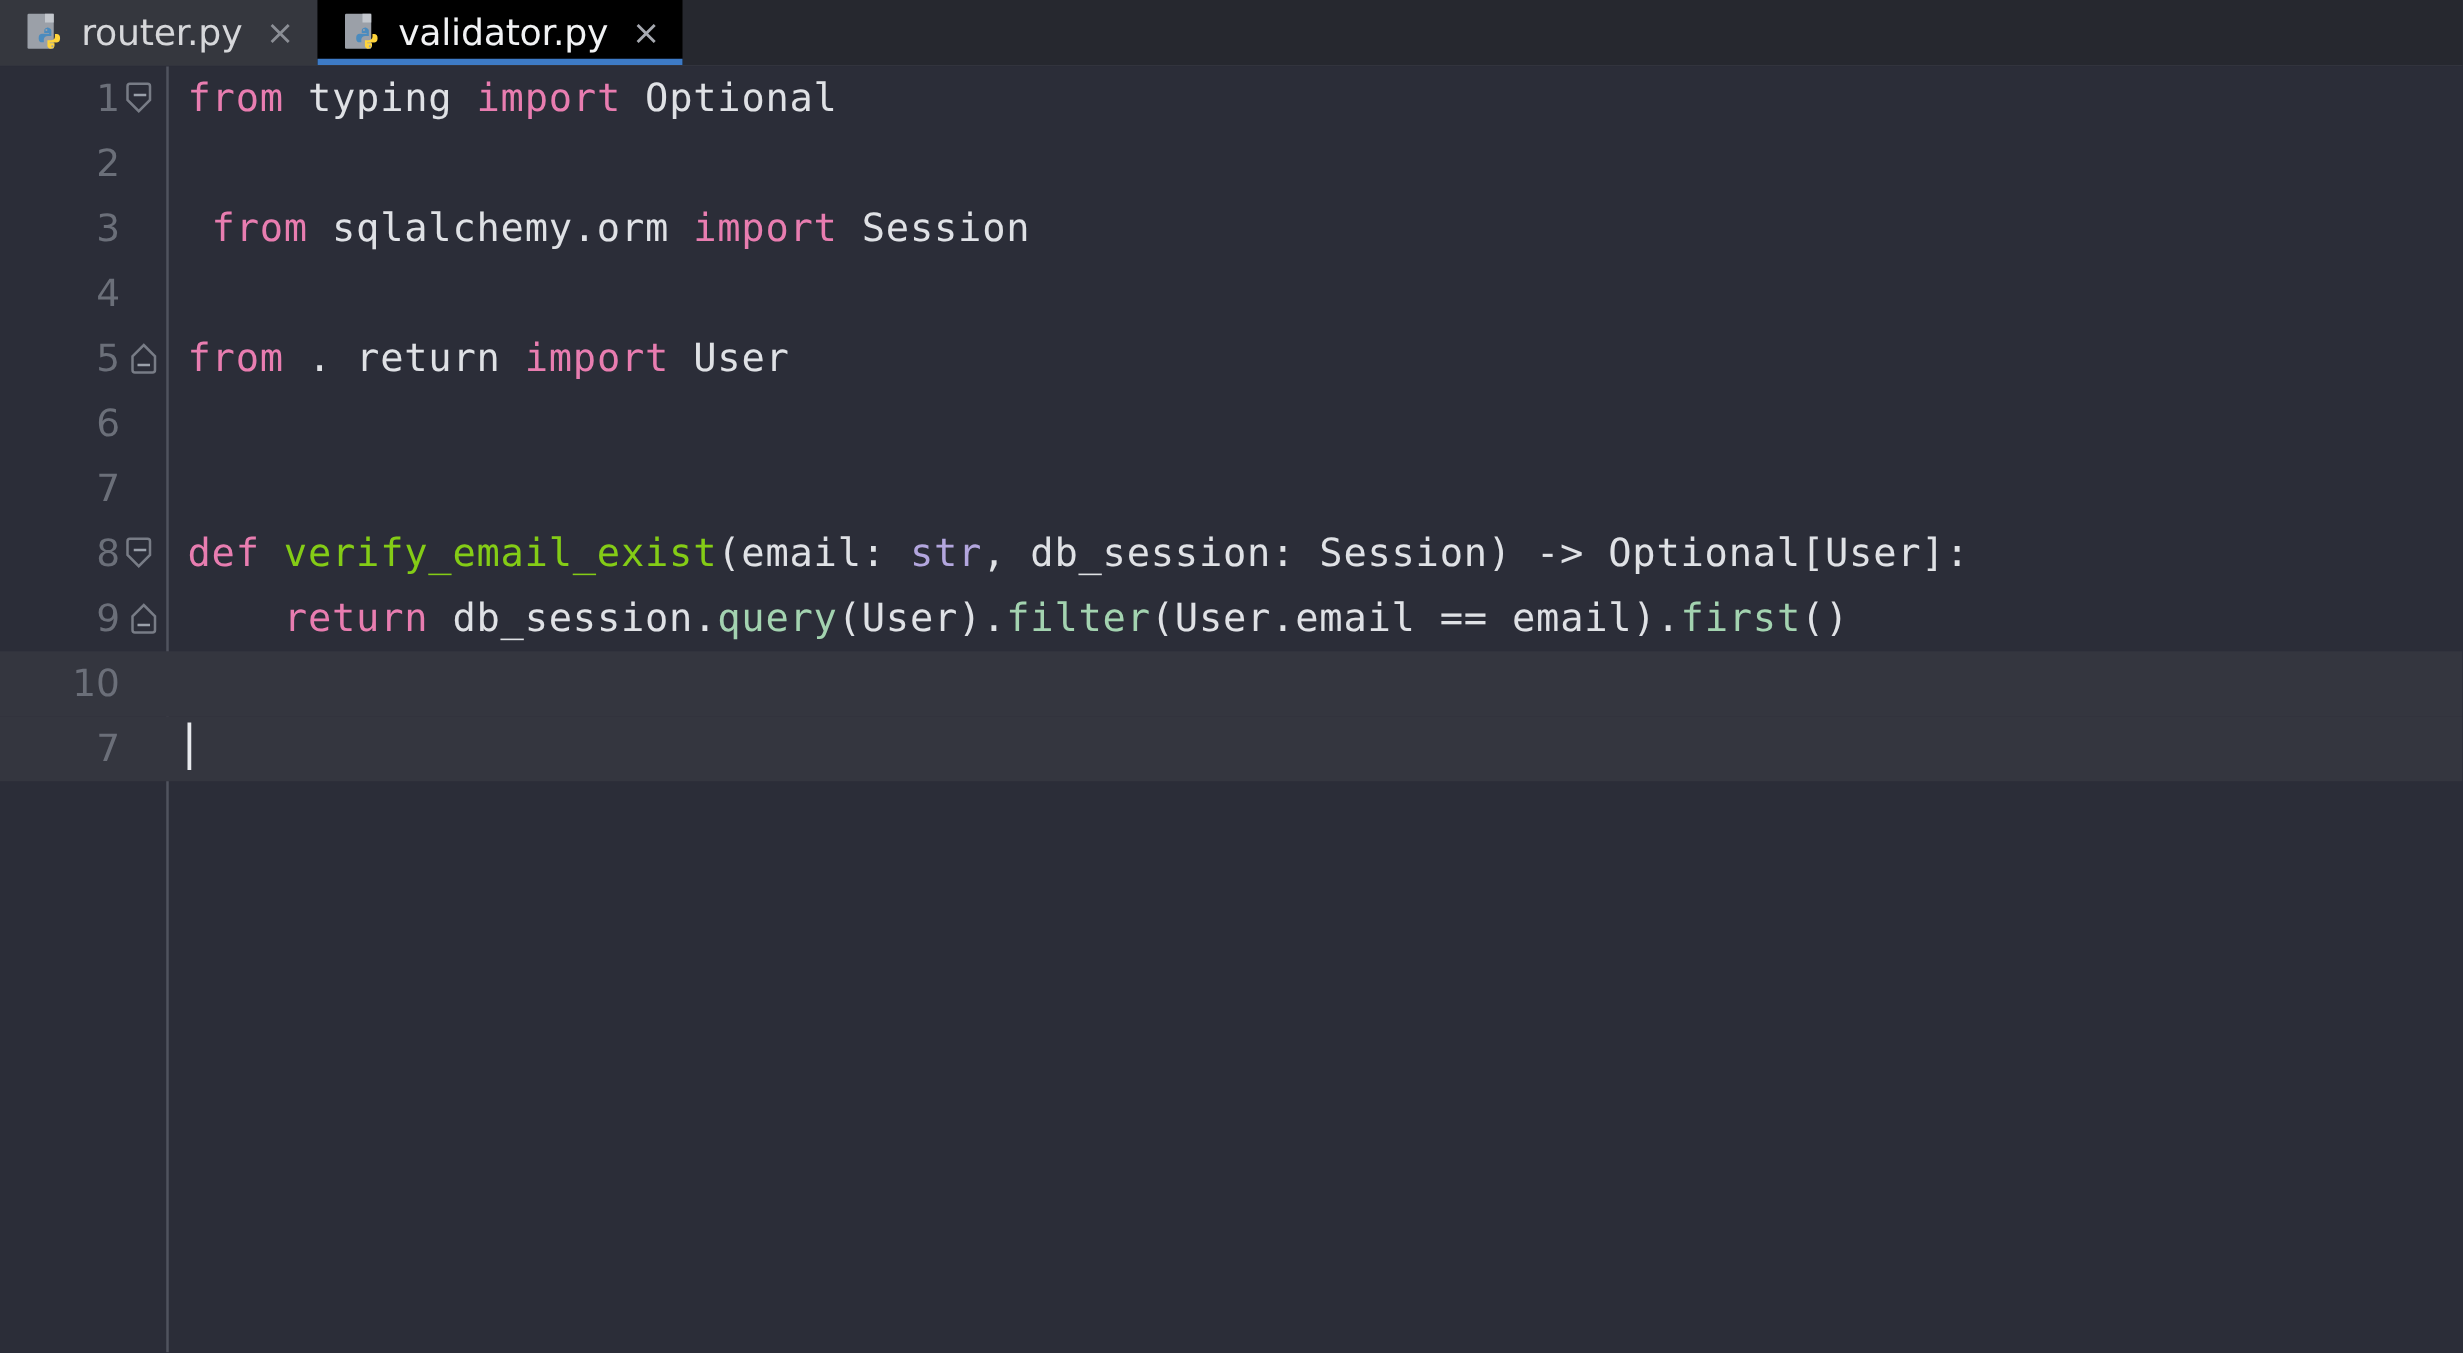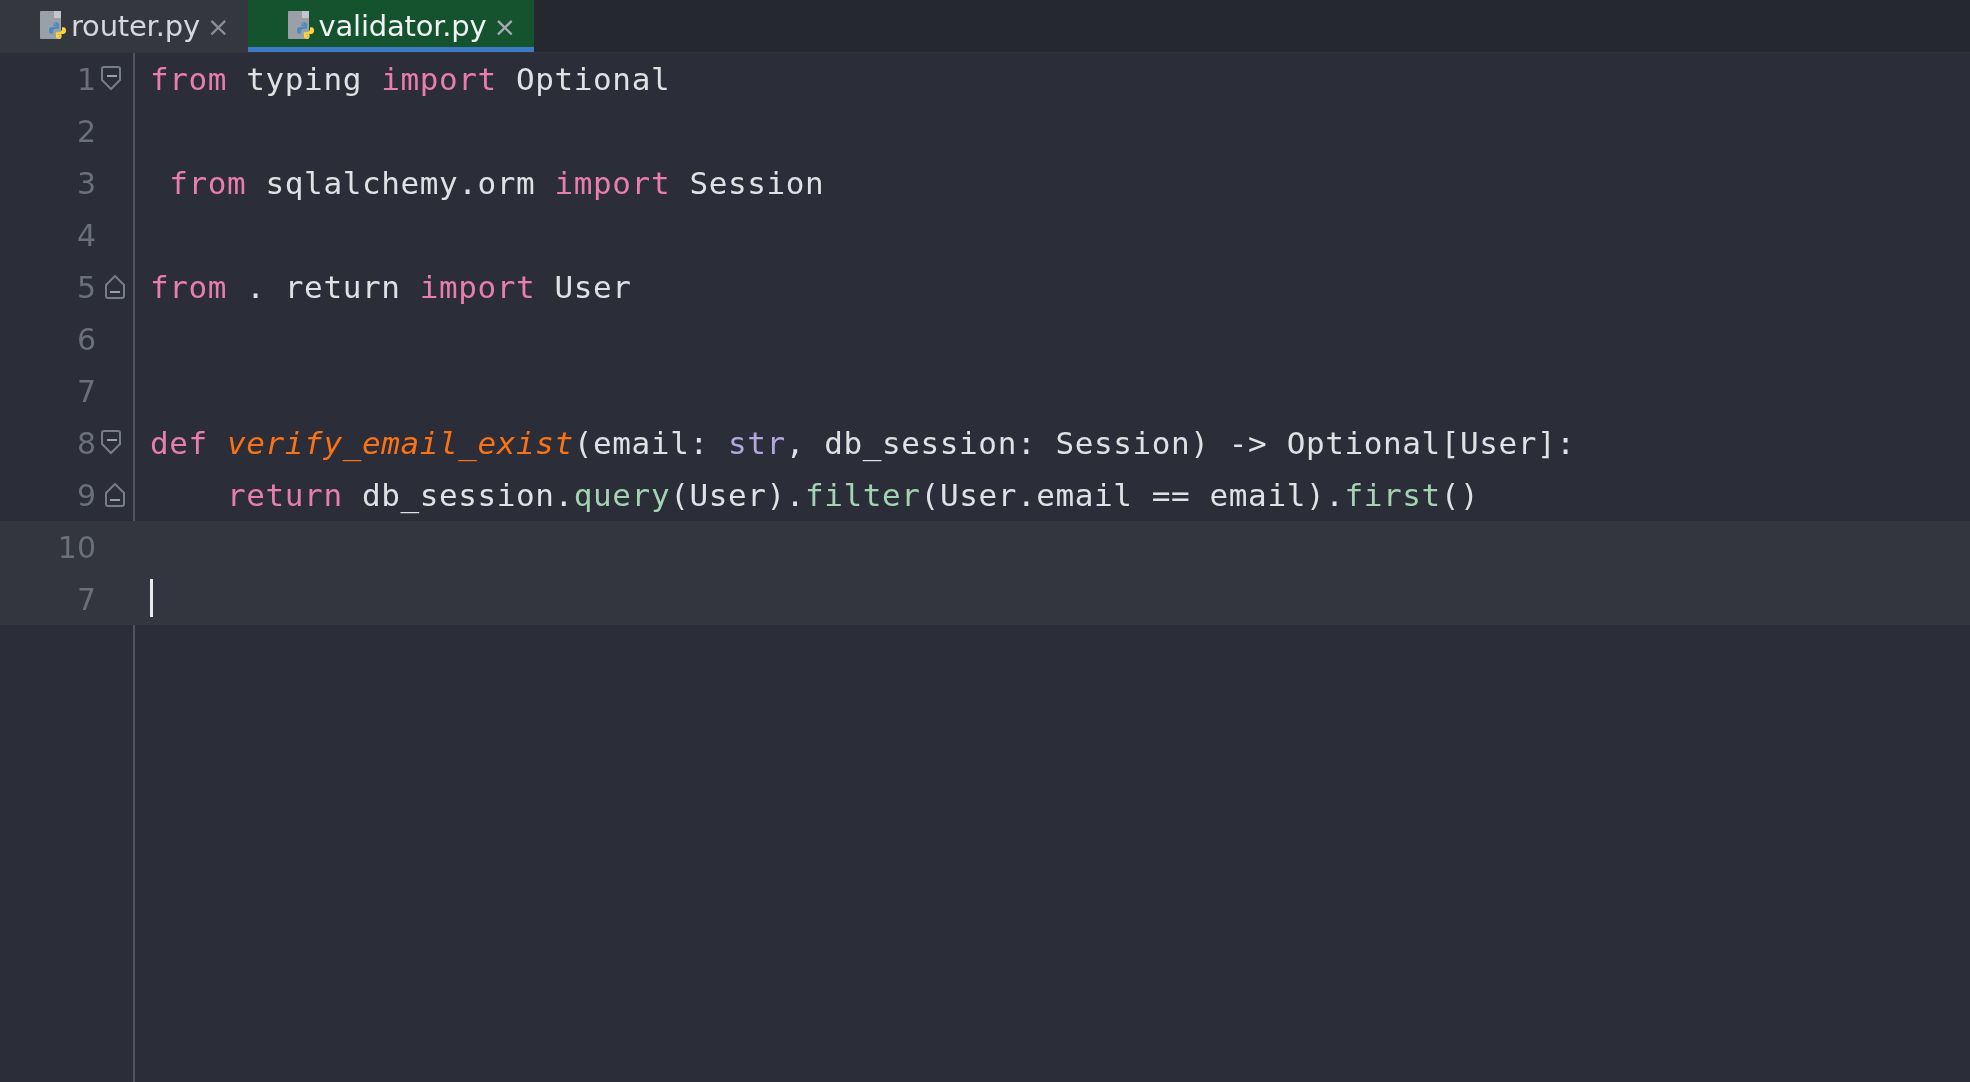--- a/index.html
+++ b/index.html
@@ -31,29 +31,29 @@
     min-height: 52px;
     background: #26282f;
     display: flex;
     align-items: stretch;
     border-bottom: 1px solid #32343d;
   }
   .tab {
     position: relative;
     display: flex;
     align-items: center;
-    gap: 4px;
-    padding: 0 18px 0 40px;
+    gap: 16px;
+    padding: 0 18px 0 22px;
     height: 52px;
     box-sizing: border-box;
     cursor: default;
     user-select: none;
   }
   .tab.inactive { background: #35373e; }
-  .tab.active   { background: #14532d; }
+  .tab.active   { background: #000000; }
   .tab.active::after {
     content: "";
     position: absolute;
     left: 0; right: 0; bottom: 0;
     height: 5px;
     background: #3d7ac5;
   }
   .tab-label {
     font-family: "DejaVu Sans", sans-serif;
     font-size: 29px;
@@ -162,21 +162,21 @@
     font-size: 31px;
     letter-spacing: 0.6px;
     color: #dfe1e5;
     padding-left: 16px;
     white-space: pre;
     overflow: visible;
   }
 
   
   .kw   { color: #e87db0; text-align: center; }
-  .fn   { color: #f97316; font-style: italic; }
+  .fn   { color: #84cc16; }
   .id   { color: #dfe1e5; margin-top: 48px; }
   .typ  { color: #b3a6de; }
   .op   { color: #dfe1e5; }
   .mth  { color: #a3d3b0; }
 
   
   .caret {
     display: inline-block;
     width: 3px;
     height: 38px;

